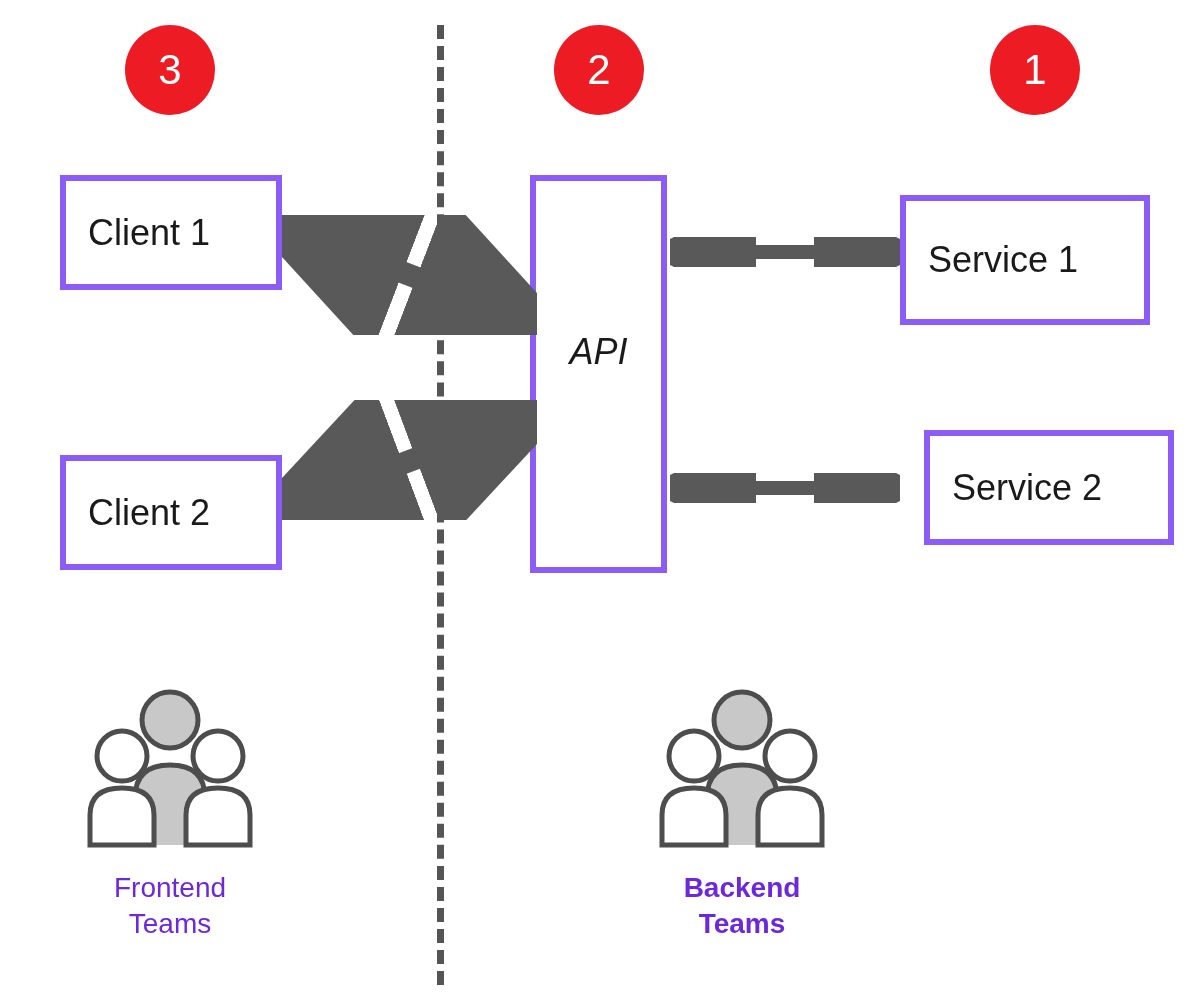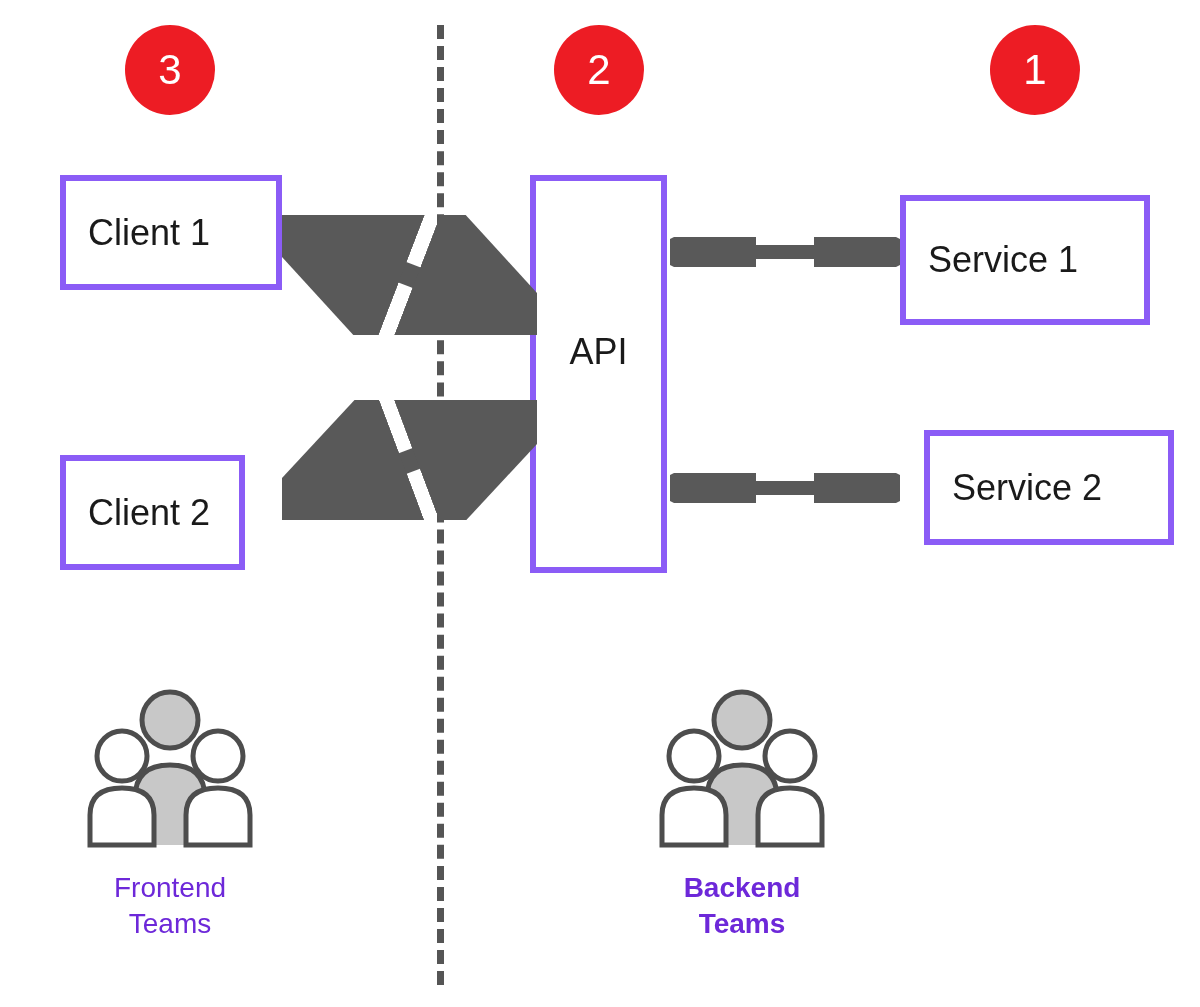--- a/index.html
+++ b/index.html
@@ -36,20 +36,21 @@
       justify-content: flex-start;
       padding-left: 22px;
       font-size: 36px;
       color: #1a1a1a;
     }
     .api-box {
       justify-content: center;
       padding-left: 0;
       align-items: flex-start;
       padding-top: 150px;
+      font-style: italic;
     }
     .divider {
       position: absolute;
       left: 437px;
       top: 25px;
       height: 960px;
       width: 0;
       border-left: 7px dashed #555555;
     }
     .team-label {
@@ -78,21 +79,21 @@
 </div>
 <div class="badge" style="left:990px; top:25px;">
   <span>1</span>
 </div>
 
 <div class="divider"></div>
 
 <div class="box" style="left:60px; top:175px; width:222px; height:115px;">
   <span>Client 1</span>
 </div>
-<div class="box" style="left:60px; top:455px; width:185px; height:115px;">
+<div class="box" style="left:60px; top:455px; width:222px; height:115px;">
   <span>Client 2</span>
 </div>
 
 <div class="box api-box" style="left:530px; top:175px; width:137px; height:398px;">
   <span>API</span>
 </div>
 
 <div class="box" style="left:900px; top:195px; width:250px; height:130px;">
   <span>Service 1</span>
 </div>

